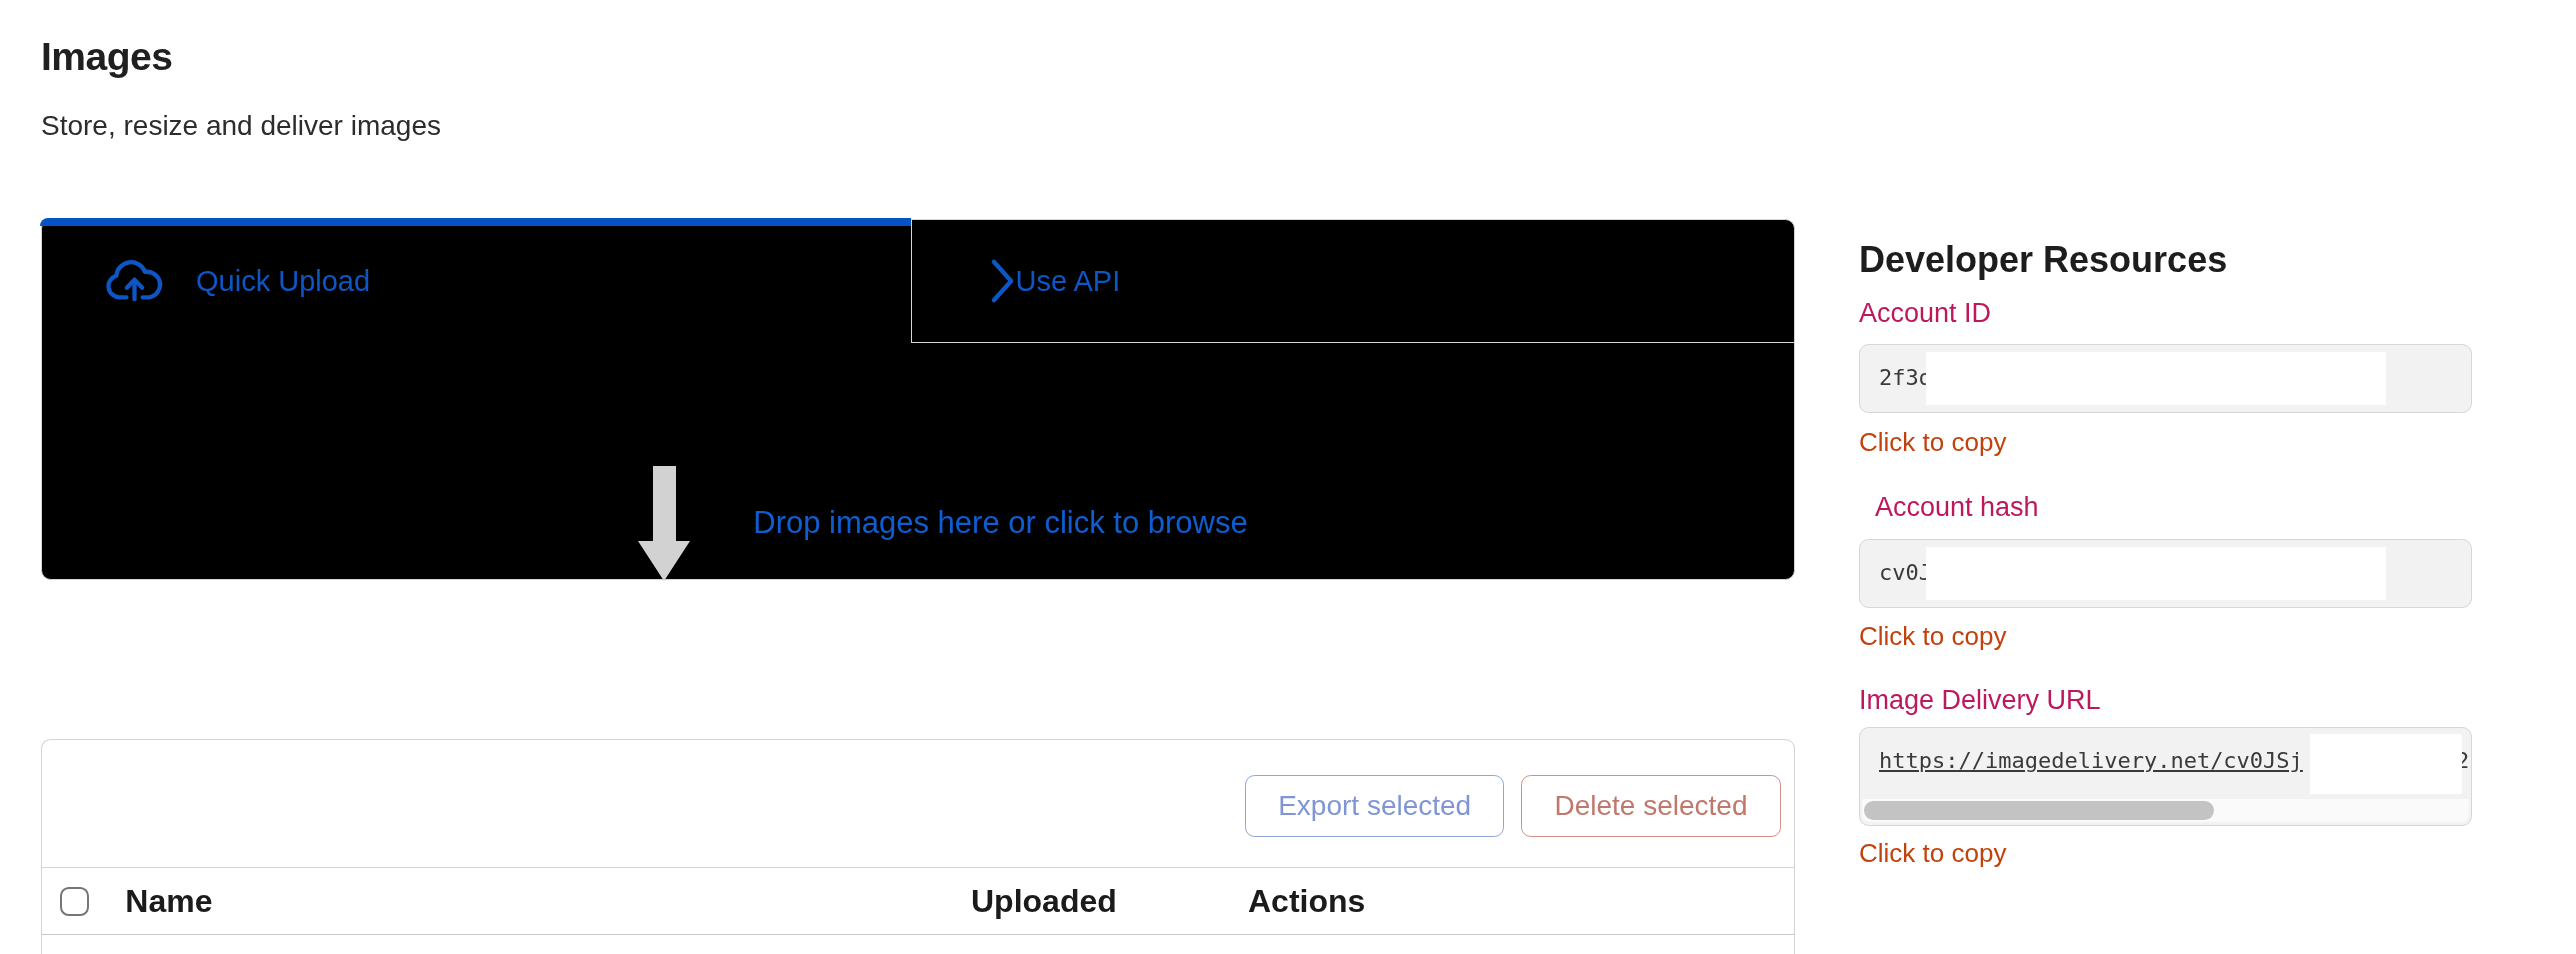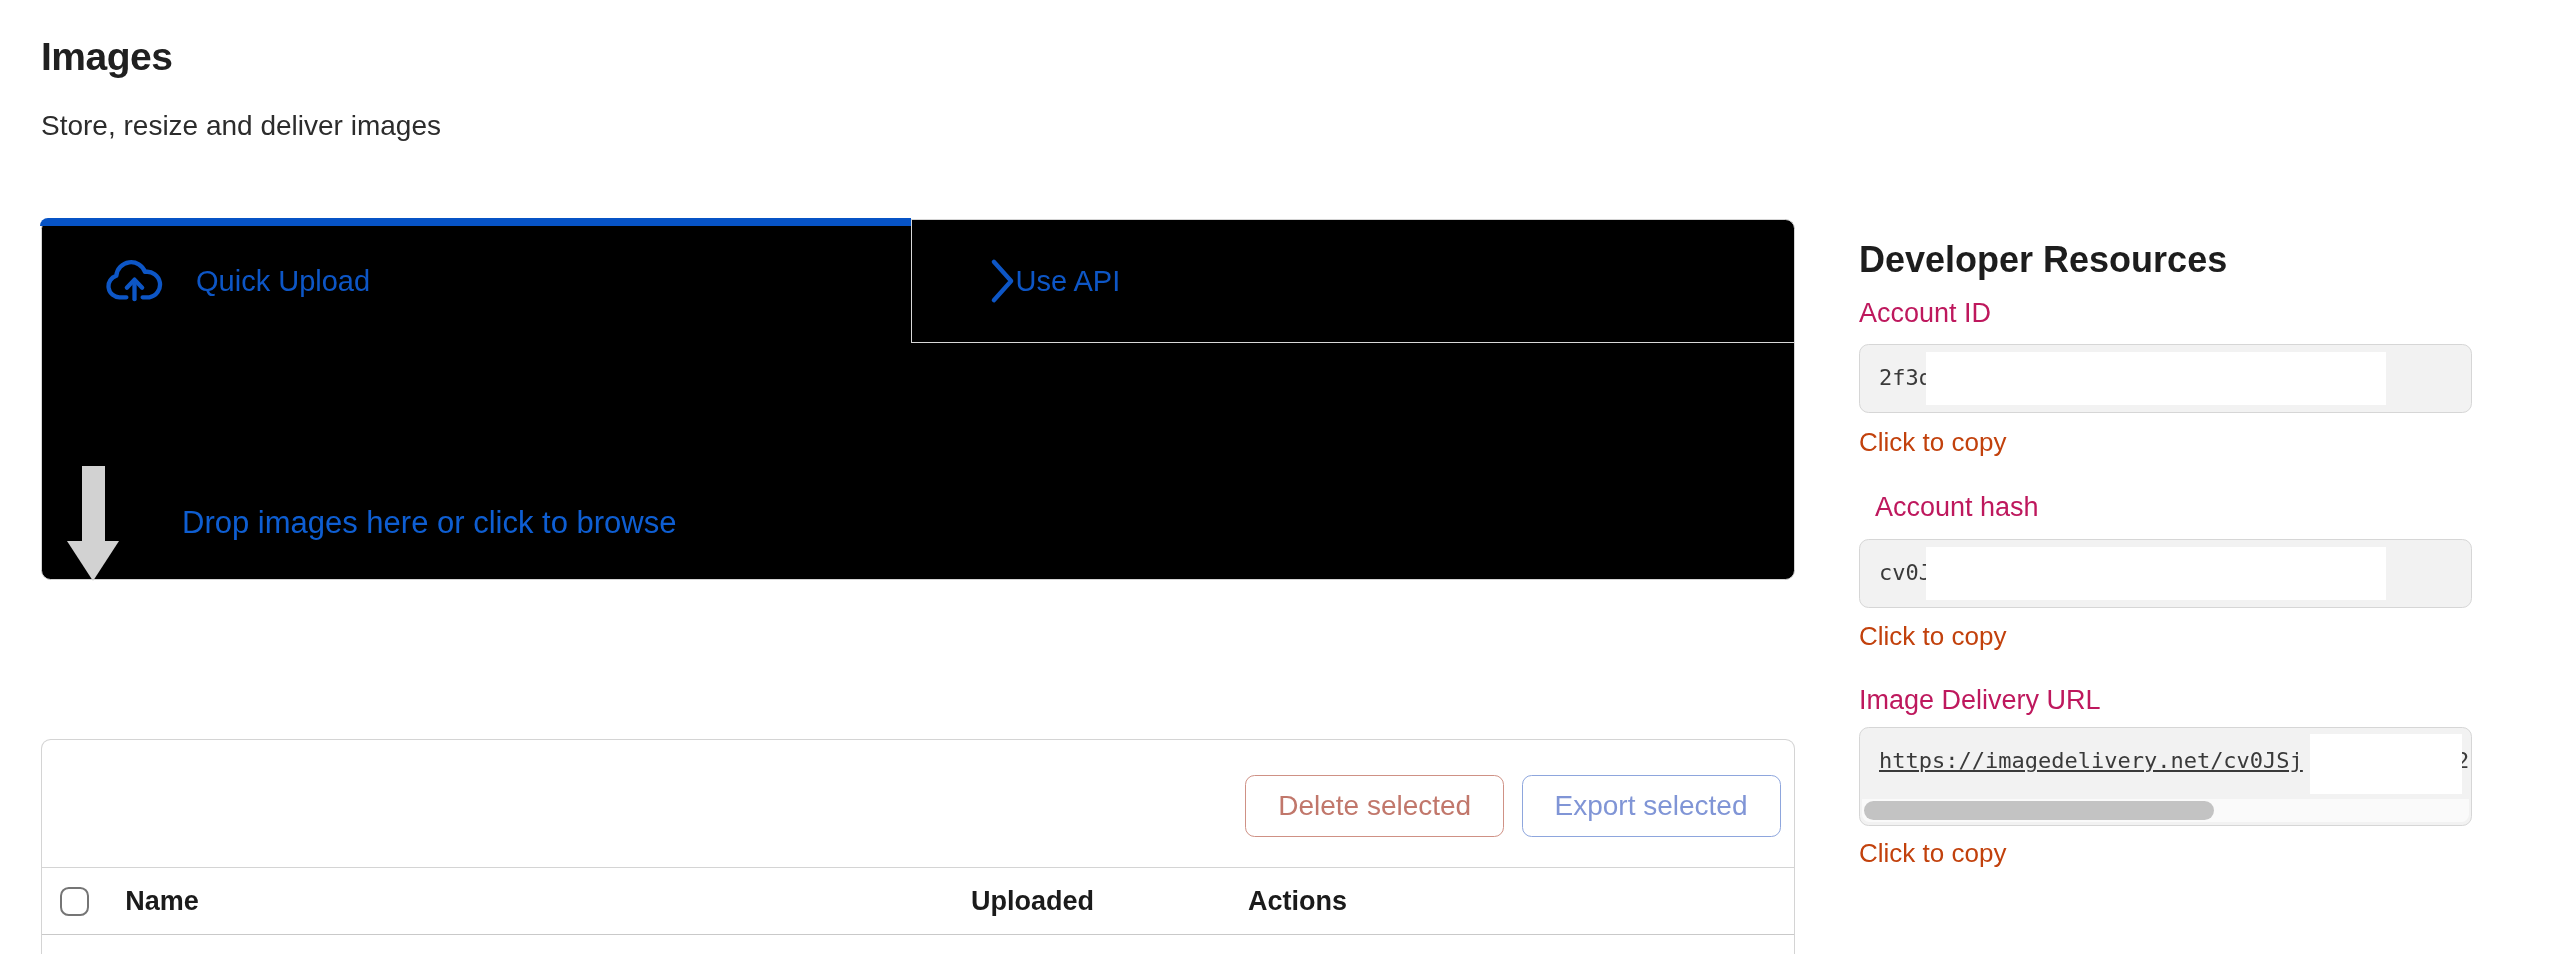--- a/index.html
+++ b/index.html
@@ -26,21 +26,21 @@
   }
   .tab.inactive {
     border-left:1.9px solid #d8d8d8; border-bottom:1.9px solid #d8d8d8;
     padding-left:77px; border-top-right-radius:9.6px; box-sizing:border-box;
   }
   .tab-label { font-size:29px; color:#0d56c6; }
   .tab.active .tab-label { margin-left:32px; }
   .tab.inactive .tab-label { }
 
   .dropzone {
-    height:360px; display:flex; align-items:center; 
+    height:360px; display:flex; align-items:center; justify-content:center;
     gap:63px; cursor:pointer; transform:translateX(25px);
   }
   .drop-arrow { width:52px; display:flex; flex-direction:column; align-items:center; }
   .drop-arrow .shaft { width:23px; height:75px; background:#d2d2d2; }
   .drop-arrow .head {
     width:0; height:0; border-left:26px solid transparent; border-right:26px solid transparent;
     border-top:40px solid #d2d2d2;
   }
   .drop-text { font-size:31px; color:#0e5ed2; }
 
@@ -54,21 +54,21 @@
   .toolbar-buttons { position:absolute; right:13.5px; top:35px; display:flex; gap:17.3px; }
   .btn {
     height:62px; padding:0 32px; border-radius:9.6px; background:#fff;
     font-size:28px; display:flex; align-items:center; font-family:inherit; cursor:pointer;
   }
   .btn-export { border:1.9px solid #8ea6dd; color:#8095d6; }
   .btn-delete { border:1.9px solid #cf9185; color:#c1776b; }
 
   .table-header {
     position:relative; height:66px; border-bottom:1.9px solid #c9c9c9;
-    display:flex; align-items:center; font-size:27px; font-weight:700; color:#1b1b1b;text-align:right;
+    display:flex; align-items:center; font-size:32px; font-weight:700; color:#1b1b1b;text-align:right;
   }
   .checkbox {
     margin-left:18.3px; width:29px; height:29px; box-sizing:border-box;
     border:2.4px solid #757575; border-radius:8.7px; background:#fff; cursor:pointer;
   }
   .col-name { margin-left:36px; }
   .col-uploaded { position:absolute; left:929px; }
   .col-actions { position:absolute; left:1206px; }
 
   
@@ -134,22 +134,22 @@
         <div class="shaft"></div>
         <div class="head"></div>
       </div>
       <div class="drop-text">Drop images here or click to browse</div>
     </div>
   </div>
 
   <div class="table-card">
     <div class="toolbar">
       <div class="toolbar-buttons">
+        <button class="btn btn-export">Export selected</button>
         <button class="btn btn-delete">Delete selected</button>
-        <button class="btn btn-export">Export selected</button>
       </div>
     </div>
     <div class="table-header">
       <div class="checkbox"></div>
       <span class="col-name">Name</span>
       <span class="col-uploaded">Uploaded</span>
       <span class="col-actions">Actions</span>
     </div>
   </div>
 

